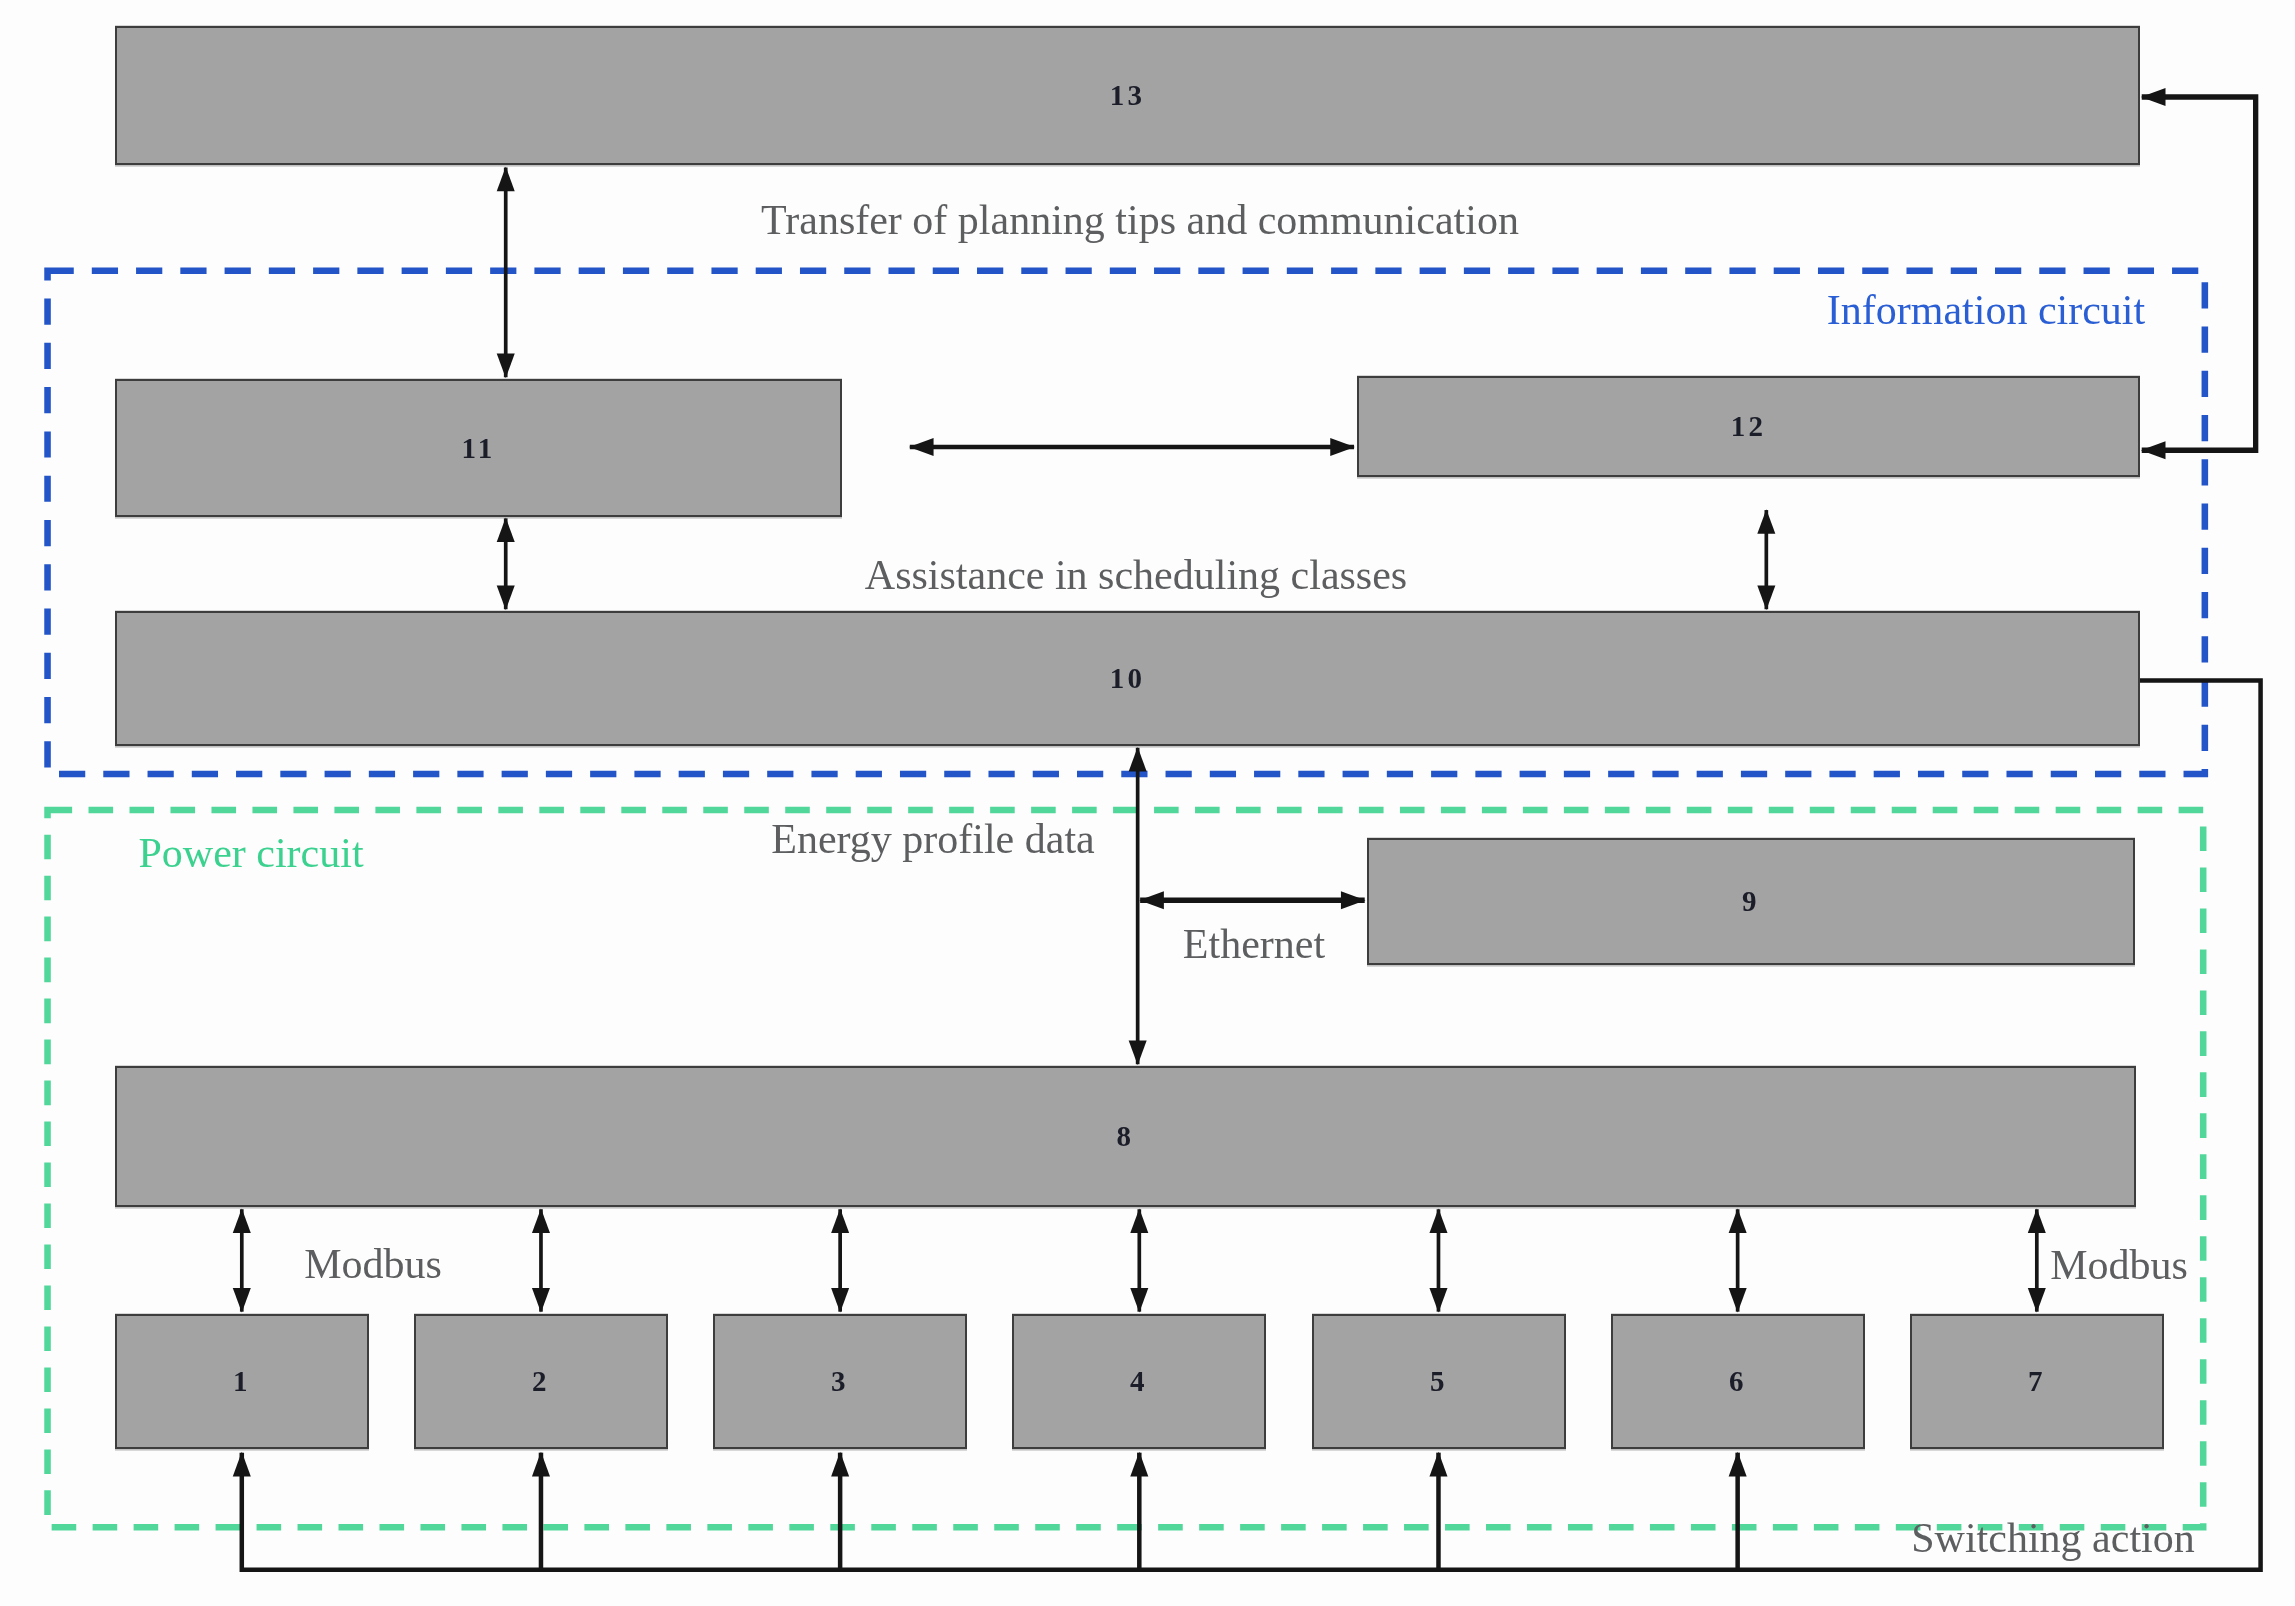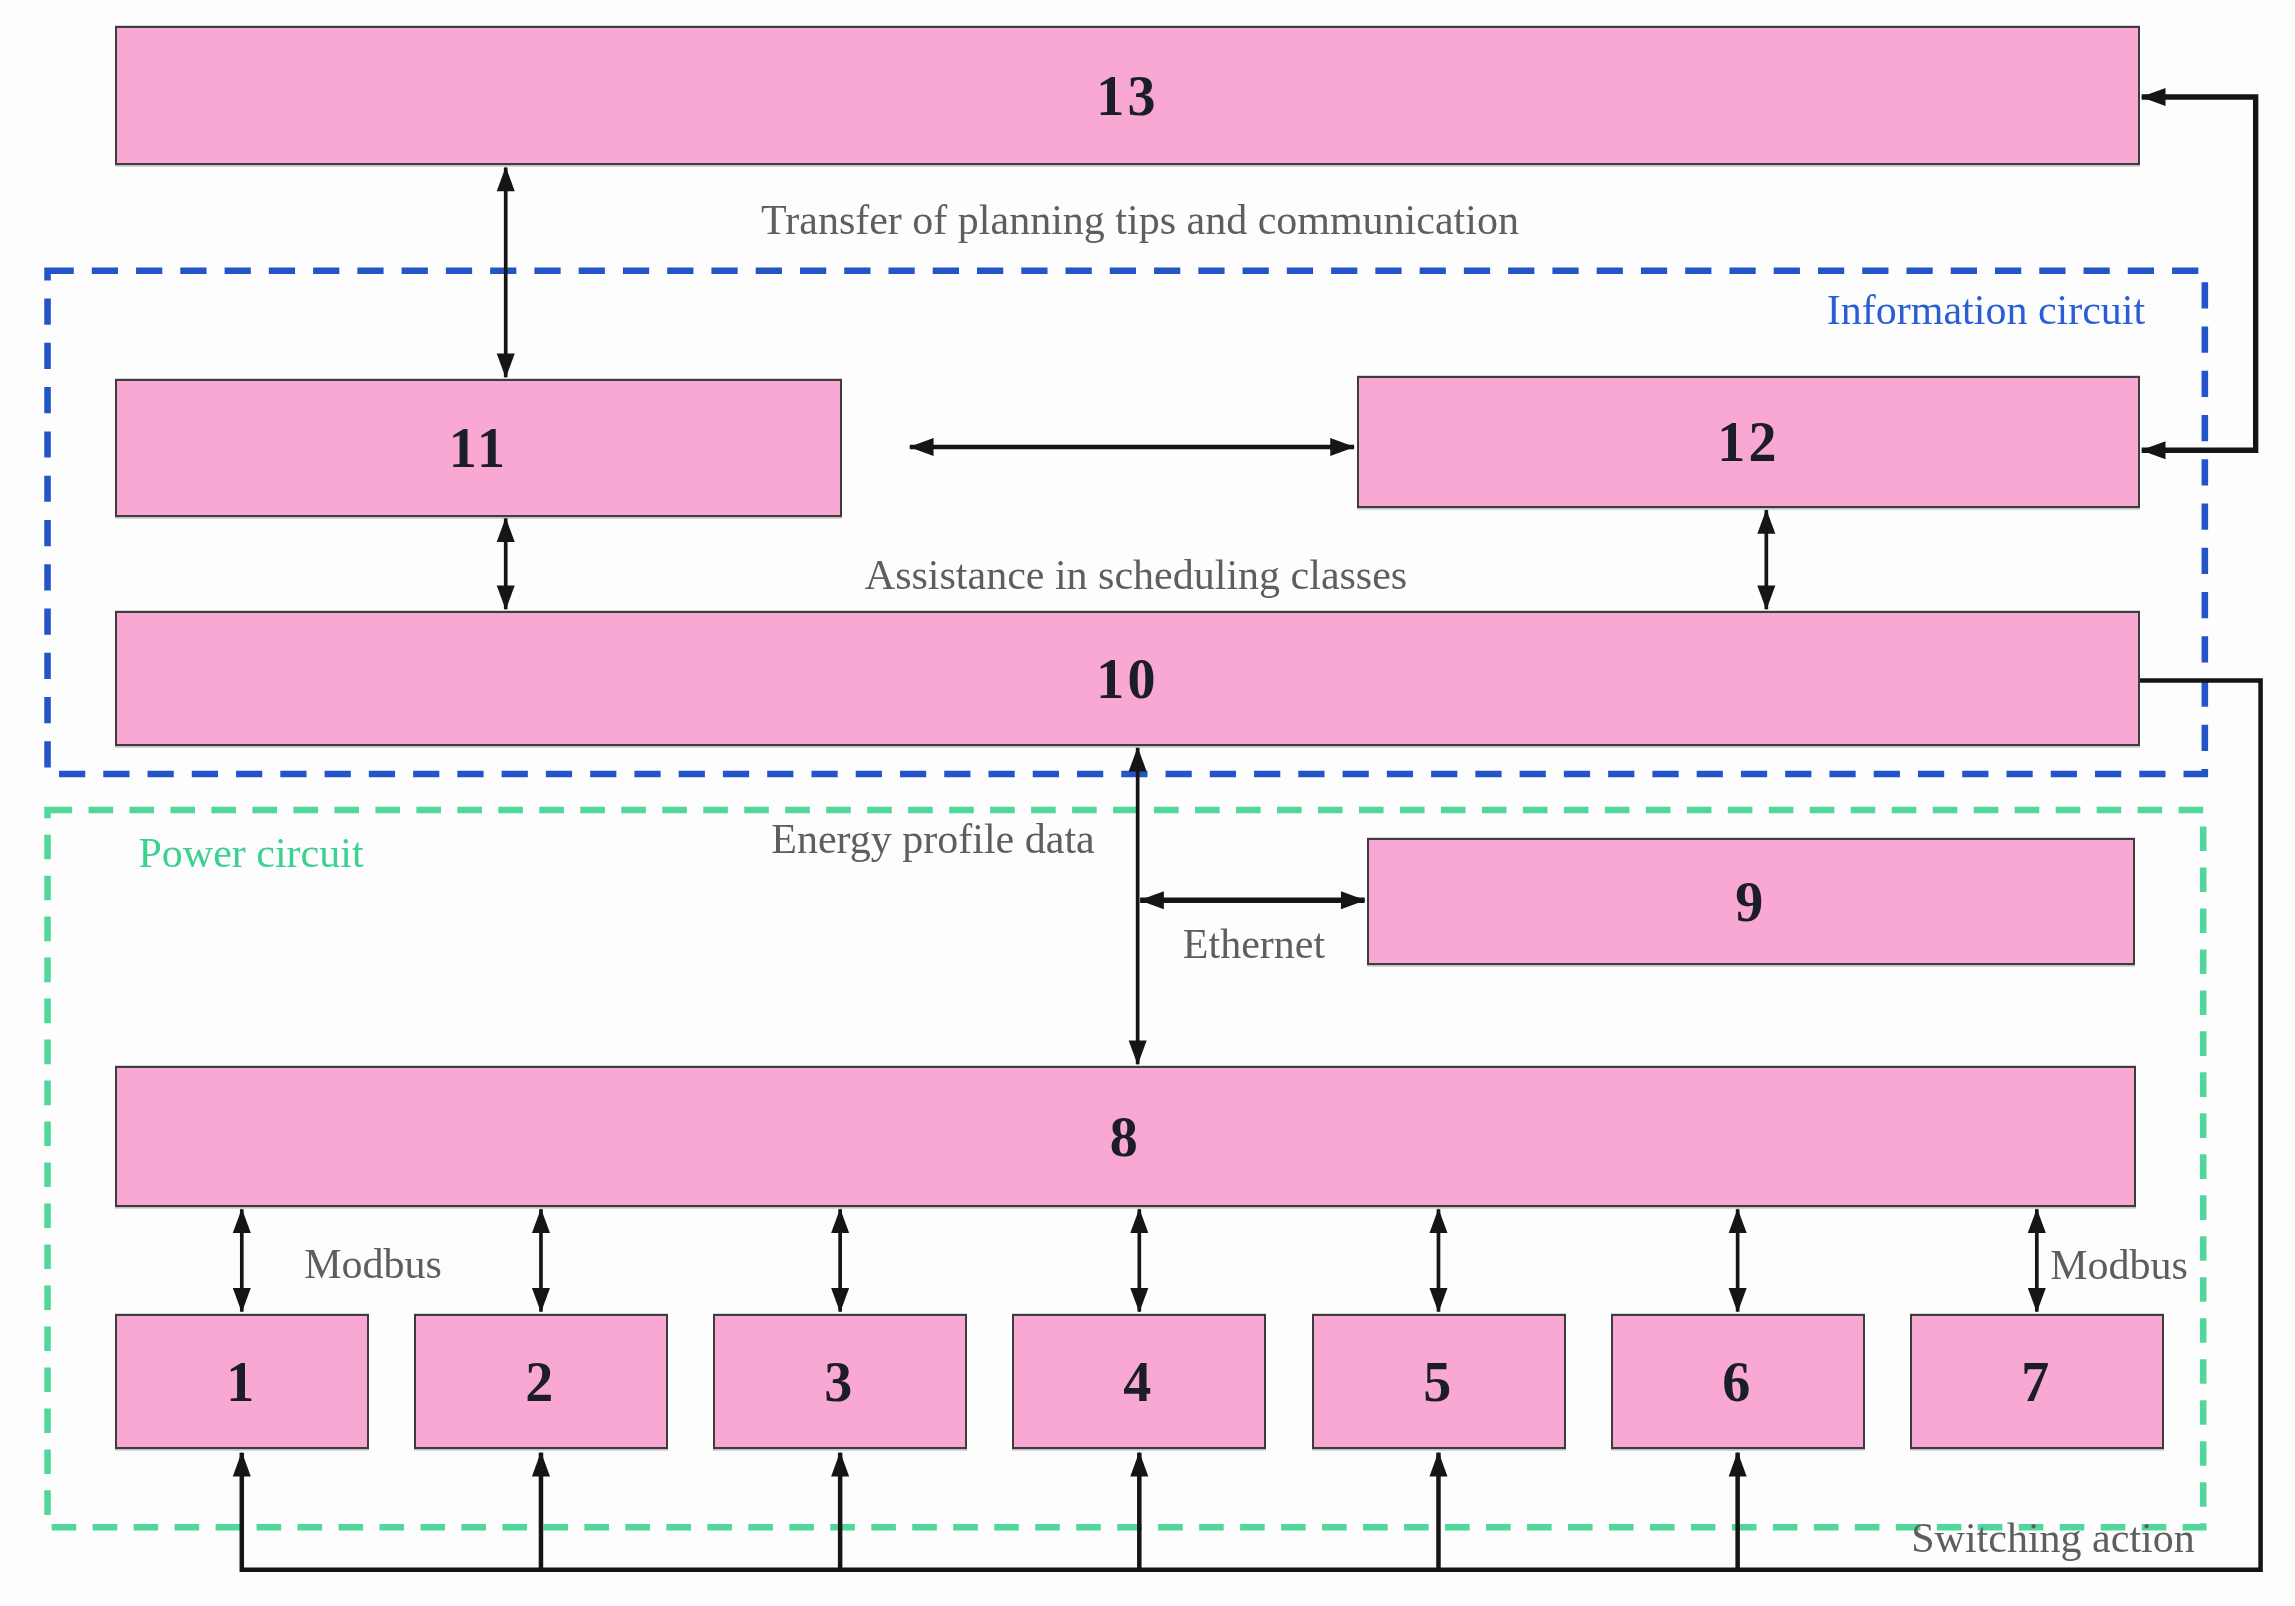--- a/index.html
+++ b/index.html
@@ -23,35 +23,35 @@
   .conn { stroke: var(--line_black, #151515); fill: none; }
   .thin  { stroke-width: 4.5px; }
   .med   { stroke-width: 5.5px; }
   .thick { stroke-width: 6.5px; }
   .dashed-rect { fill: none; stroke-width: 8px; }
   .dash-blue  { stroke-dasharray: 32 22; }
   .dash-green { stroke-dasharray: 30 20; }
 
   .node {
     position: absolute;
-    background: #f9a8d4;
+    background: #a3a3a3;
     border: 2.5px solid var(--box_border, #3d3d3d);
     box-shadow: 0 1.6px 0 rgba(120,120,120,0.45), 0 -0.8px 0 rgba(120,120,120,0.35);
     display: flex;
     align-items: center;
     justify-content: center;
     font-weight: 700;
-    font-size: 56px;
+    font-size: 29px;
     letter-spacing: 3.3px;
     color: var(--number_text, #1b1d29);
     box-sizing: border-box;
   }
   #b13 { left: 115px;  top: 26px;   width: 2025px; height: 139px; }
   #b11 { left: 115px;  top: 379px;  width: 727px;  height: 138px; }
-  #b12 { left: 1357px; top: 376px;  width: 783px;  height: 132px; }
+  #b12 { left: 1357px; top: 376px;  width: 783px;  height: 101px; }
   #b10 { left: 115px;  top: 611px;  width: 2025px; height: 135px; }
   #b9  { left: 1367px; top: 838px; width: 768px;  height: 127px; }
   #b8  { left: 115px;  top: 1066px; width: 2021px; height: 141px; }
   #b1  { left: 115px;  top: 1314px; width: 254px;  height: 135px; }
   #b2  { left: 414px;  top: 1314px; width: 254px;  height: 135px; }
   #b3  { left: 713px;  top: 1314px; width: 254px;  height: 135px; }
   #b4  { left: 1012px; top: 1314px; width: 254px;  height: 135px; }
   #b5  { left: 1312px; top: 1314px; width: 254px;  height: 135px; }
   #b6  { left: 1611px; top: 1314px; width: 254px;  height: 135px; }
   #b7  { left: 1910px; top: 1314px; width: 254px;  height: 135px; }

